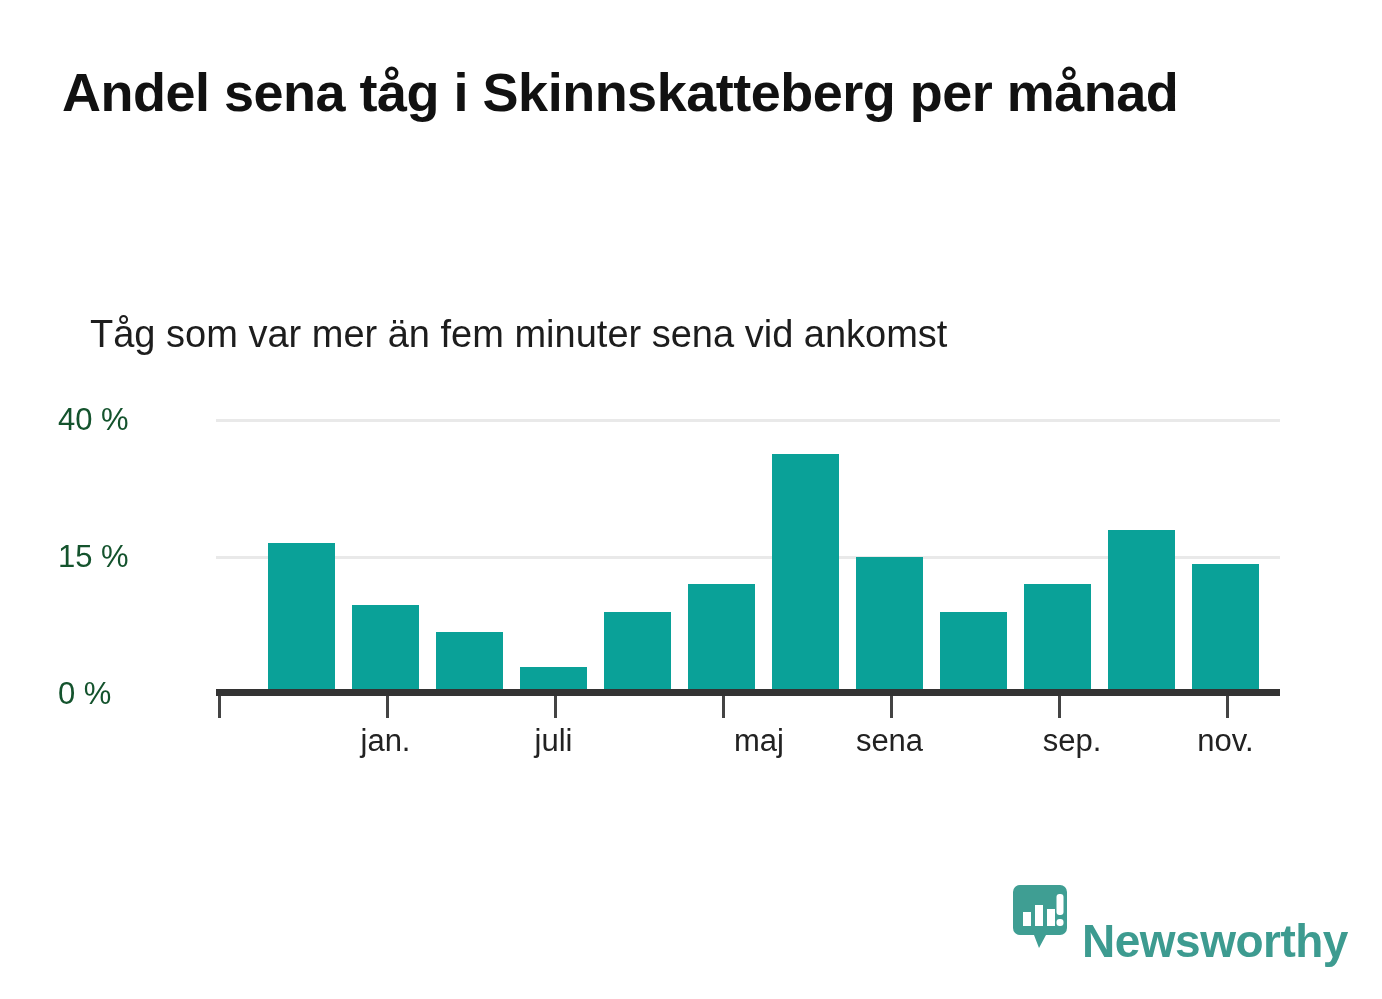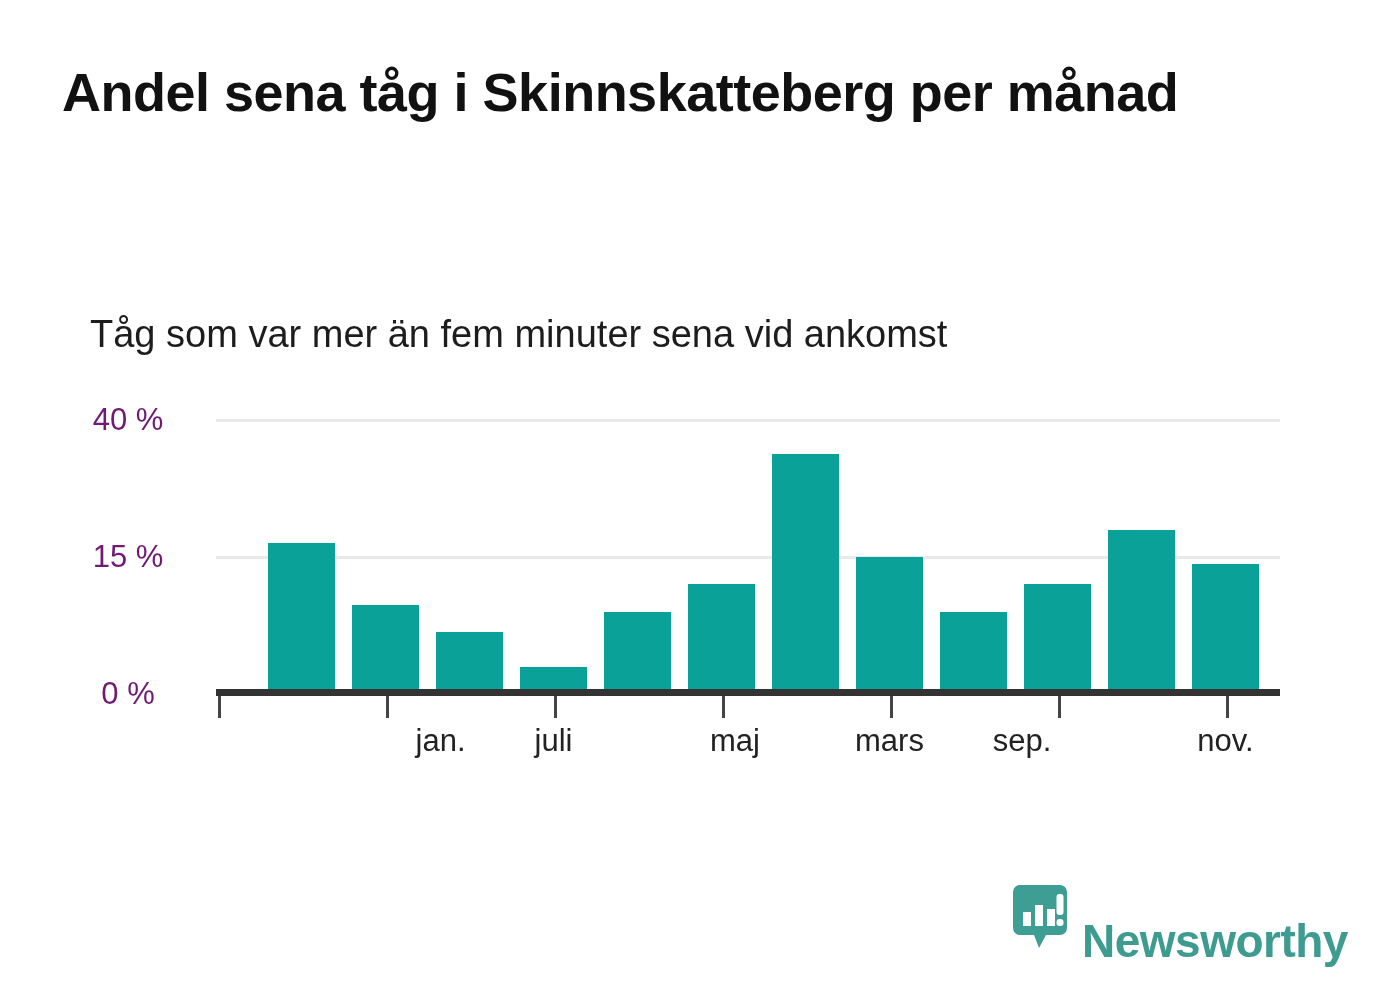--- a/index.html
+++ b/index.html
@@ -63,23 +63,23 @@
     position:absolute;
     left:216px; top:294px;
     width:1064px; height:7px;
     background:#333333;
   }
 
   .ylabel {
     position:absolute;
     right:1184px;           
     width:140px;
-    text-align:center;
+    text-align:left;
     font-size:31px;
-    color:#701a75;
+    color:#14532d;
     line-height:1;
   }
 
   .bar {
     position:absolute;
     bottom:0;
     background:#0aa198;
     width:67px;
   }
 
@@ -150,25 +150,25 @@
         <div class="ylabel" style="top: 9px;">40 %</div>
       </div>
     <div id="x-axis">
         <div class="tick" style="left: 218px;"></div>
         <div class="tick" style="left: 386px;"></div>
         <div class="tick" style="left: 554px;"></div>
         <div class="tick" style="left: 722px;"></div>
         <div class="tick" style="left: 890px;"></div>
         <div class="tick" style="left: 1058px;"></div>
         <div class="tick" style="left: 1226px;"></div>
-        <div class="xlabel" style="left: 305.5px; text-align: right;">jan.</div>
+        <div class="xlabel" style="left: 305.5px;">jan.</div>
         <div class="xlabel" style="left: 473.5px;">juli</div>
-        <div class="xlabel" style="left: 655px; text-align: center;">maj</div>
-        <div class="xlabel" style="left: 809.5px;">mars</div>
-        <div class="xlabel" style="left: 942px;">sep.</div>
+        <div class="xlabel" style="left: 679px; text-align: center;">maj</div>
+        <div class="xlabel" style="left: 809.5px;">sena</div>
+        <div class="xlabel" style="left: 992px;">sep.</div>
         <div class="xlabel" style="left: 1145.5px; text-align: center;">nov.</div>
       </div>
   </div>
 
   <div class="logo">
     <span class="logo-mark">
       <svg viewBox="0 0 56 66" width="56" height="66" aria-hidden="true">
         <path d="M8 1 H48 A7 7 0 0 1 55 8 V44 A7 7 0 0 1 48 51 H34 L27 64 L22 51 H8 A7 7 0 0 1 1 44 V8 A7 7 0 0 1 8 1 Z" fill="#3f9e93"></path>
         <rect x="11" y="28" width="8" height="14" fill="#ffffff"></rect>
         <rect x="23" y="21" width="8" height="21" fill="#ffffff"></rect>

